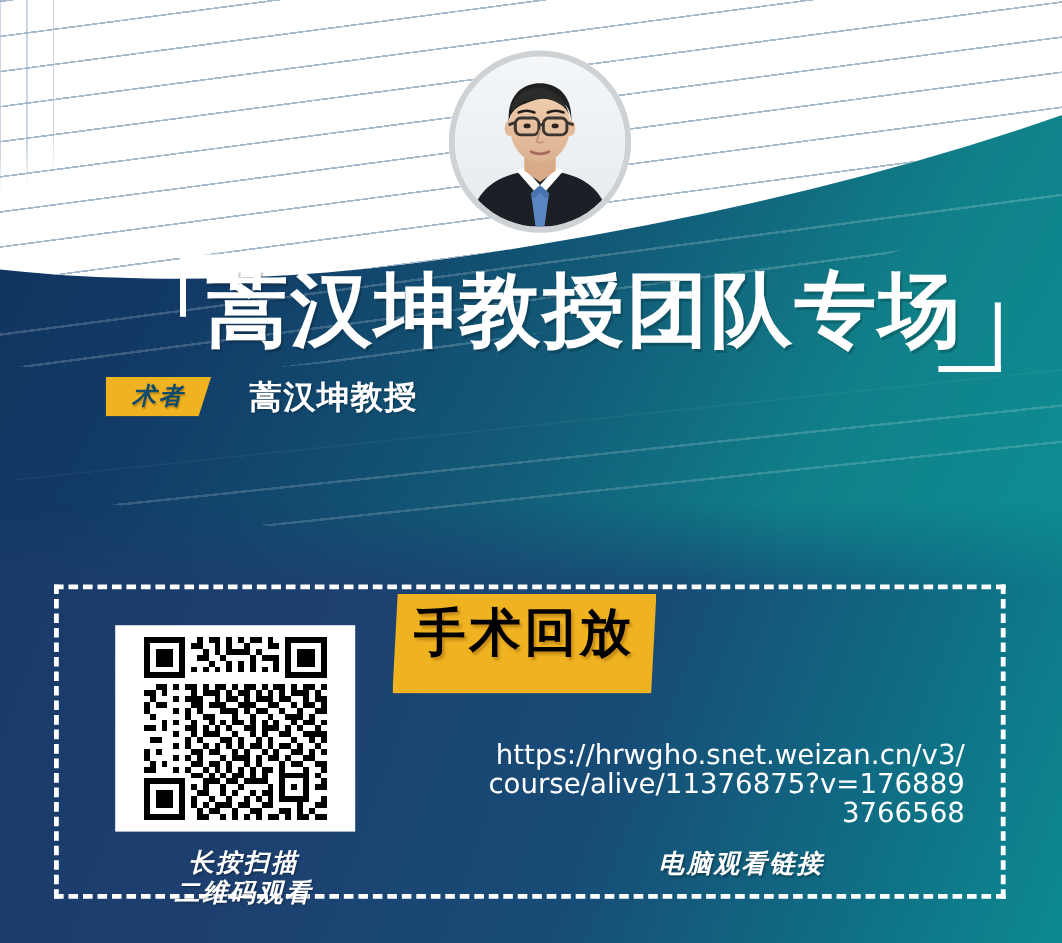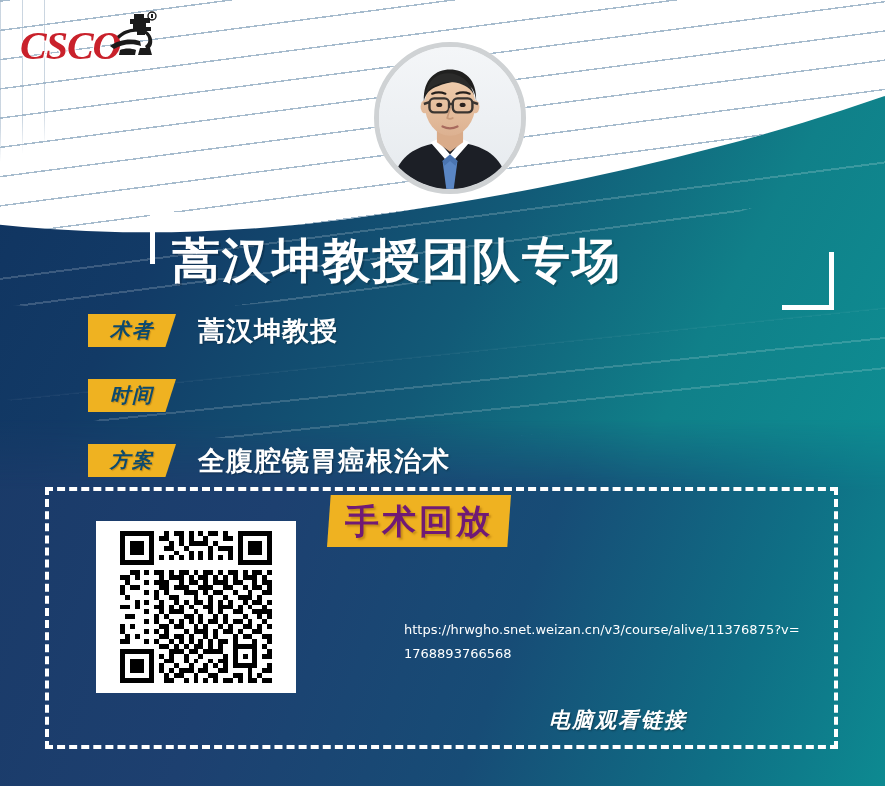--- a/index.html
+++ b/index.html
@@ -116,21 +116,21 @@
   }
   .bracket.tl { left:150px; top:212px; width:58px; height:52px; border-right:none; border-bottom:none; }
   .bracket.br { left:782px; top:252px; width:52px; height:58px; border-left:none; border-top:none; }
 
   .headline {
     position:absolute; left:172px; top:225px;
     width:640px; height:70px;
     color:#ffffff;
     font-family:"DejaVu Sans","Liberation Sans",sans-serif;
     font-weight:bold;
-    font-size:48px;
+    font-size:68px;
     line-height:70px;
     letter-spacing:2px;
     white-space:nowrap;
     text-shadow:2px 2px 0 rgba(0,0,0,0.18);
   }
 
   
   .info-rows { position:absolute; left:88px; top:308px; width:760px; }
   .info-row { display:flex; align-items:center; height:45px; margin-bottom:20px; }
   .badge {
@@ -141,68 +141,69 @@
     color:#0c4a6e;
     font-family:"DejaVu Sans","Liberation Sans",sans-serif;
     font-weight:bold; font-style:italic;
     font-size:20px;
     letter-spacing:2px;
     clip-path:polygon(0 0, 100% 0, 88% 100%, 0 100%);
     text-shadow:1px 1px 1px rgba(120,70,0,0.35);
     flex:none;
   }
   .row-text {
-    margin-left:22px;
+    margin-left:32px;
     color:#ffffff;
     font-family:"DejaVu Serif","Liberation Serif",serif;
     font-weight:bold;
     font-size:27px;
     letter-spacing:1px;
     white-space:nowrap;
     text-shadow:1px 1px 2px rgba(0,0,0,0.3);
   }
   .row-text.num { font-family:"DejaVu Sans","Liberation Sans",sans-serif; }
 
   
   .panel {
     position:absolute;
     left:45px; top:487px;
     width:793px; height:262px;
     border:4px dashed #ffffff;
   }
 
   .replay-badge {
     position:absolute; left:327px; top:495px;
-    padding:4px 18px 2px;
+    padding:4px 18px 21px;
     background:#efb221;
-    color:#701a75;
+    color:#000000;
     font-family:"DejaVu Sans","Liberation Sans",sans-serif;
     font-weight:bold;
-    font-size:34px;
+    font-size:43px;
     letter-spacing:3px;
     clip-path:polygon(2% 0, 100% 0, 98% 100%, 0 100%);
     text-shadow:2px 2px 2px rgba(120,70,0,0.35);
   }
 
   .qr {
     position:absolute; left:96px; top:521px;
     width:200px; height:172px;
     background:#ffffff;
     padding:5px;
   }
   .qr svg { display:block; width:100%; height:100%; }
 
   .url {
     position:absolute; left:404px; top:618px;
     width:400px;
     color:#ffffff;
     font-family:"DejaVu Sans","Liberation Sans",sans-serif;
-    font-size:13px;
+    font-size:23px;
     line-height:24px;
     word-break:break-all;
+    text-align:right;
   }
 
   .cap {
     position:absolute;
     color:#ffffff;
     font-family:"DejaVu Sans","Liberation Sans",sans-serif;
     font-weight:bold; font-style:italic;
     font-size:21px;
     letter-spacing:2px;
     line-height:25px;
@@ -228,36 +229,20 @@
 
   <div class="bottom-tint"></div>
 
   <div class="teal-lines"></div>
   <div class="teal-lines2"></div>
   <div class="swoosh">
     <div class="swoosh-lines"></div>
   </div>
   <div class="vlines"></div>
 
-  <div class="logo">
-    <span class="logo-text">CSCO</span>
-    <span class="logo-mark">
-      <svg width="58" height="52" viewBox="0 0 58 52">
-        <g fill="#1b1b1b">
-          <path d="M30 4 h10 v4 h6 v5 h-4 v4 h5 v4 h-6 v4 h-8 v-5 h-4 v-6 h-3 v-5 h4 z"></path>
-          <path d="M13 26 c6 -6 16 -9 24 -7 c6 1 10 5 11 10 c1 5 -1 9 -5 11 l-2 -4 c3 -2 4 -5 3 -8 c-1 -4 -5 -6 -10 -6 c-7 -1 -14 2 -19 7 z"></path>
-          <path d="M6 36 c8 -6 20 -8 30 -5 l1 5 c-9 -3 -19 -2 -27 3 z"></path>
-          <path d="M36 38 h10 l2 7 h-14 z"></path>
-          <path d="M16 40 c5 -2 11 -2 16 0 l-1 5 h-16 z"></path>
-          <circle cx="48" cy="6" r="4" fill="none" stroke="#1b1b1b" stroke-width="1.4"></circle>
-          <path d="M47 4 h2 v4 h-2 z"></path>
-        </g>
-      </svg>
-    </span>
-  </div>
 
   <div class="portrait">
     <svg viewBox="0 0 152 152" preserveAspectRatio="xMidYMid slice">
       <defs>
         <linearGradient id="bgp" x1="0" y1="0" x2="0" y2="1">
           <stop offset="0" stop-color="#f4f6f8"></stop>
             <stop offset="1" stop-color="#e6eaee"></stop>
         </linearGradient>
         <linearGradient id="sk" x1="0" y1="0" x2="0" y2="1">
           <stop offset="0" stop-color="#f1cfae"></stop>
@@ -306,25 +291,20 @@
   <div class="bracket tl"></div>
   <div class="bracket br"></div>
   <div class="headline">蒿汉坤教授团队专场</div>
 
   <div class="info-rows">
     <div class="info-row">
       <span class="badge">术者</span>
       <span class="row-text">蒿汉坤教授</span>
     </div>
     <div class="info-row">
-      <span class="badge">时间</span>
-    </div>
-    <div class="info-row">
-      <span class="badge">方案</span>
-      <span class="row-text">全腹腔镜胃癌根治术</span>
     </div>
   </div>
 
   <div class="panel"></div>
 
   <div class="replay-badge">手术回放</div>
 
   <div class="qr">
     <svg viewBox="0 0 33 33" shape-rendering="crispEdges">
       <rect width="33" height="33" fill="#fff"></rect>
@@ -568,15 +548,19 @@
           <path d="M14 31h1v1h-1z"></path>
           <path d="M18 31h1v1h-1z"></path>
           <path d="M20 31h1v1h-1z"></path>
         <path d="M27 31h2v1h-2z"></path>
       </g>
     </svg>
   </div>
 
   <div class="url">https://hrwgho.snet.weizan.cn/v3/course/alive/11376875?v=1768893766568</div>
 
+  <div class="cap left">
+    <span>长按扫描</span><br>
+    <span>二维码观看</span>
+  </div>
   <div class="cap right">电脑观看链接</div>
 
 </div>
 
 </body></html>

